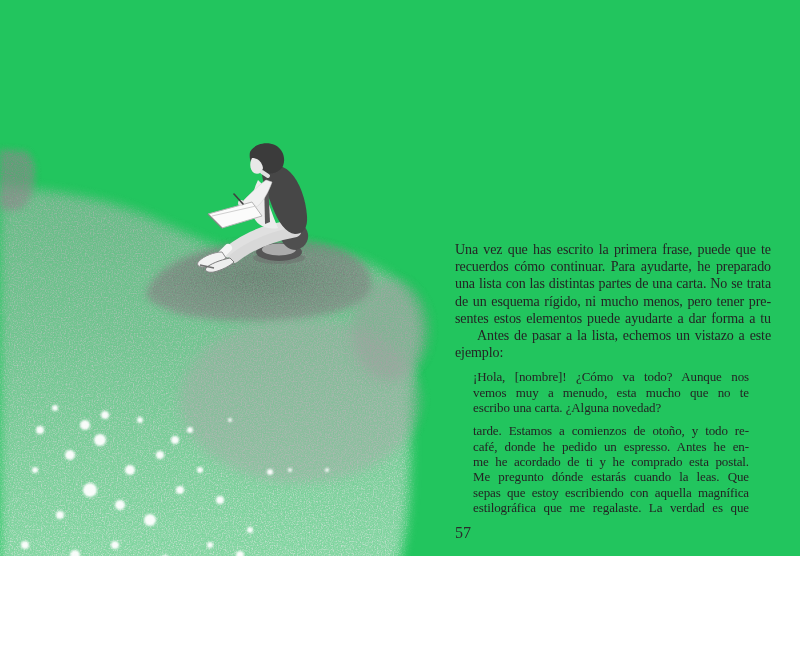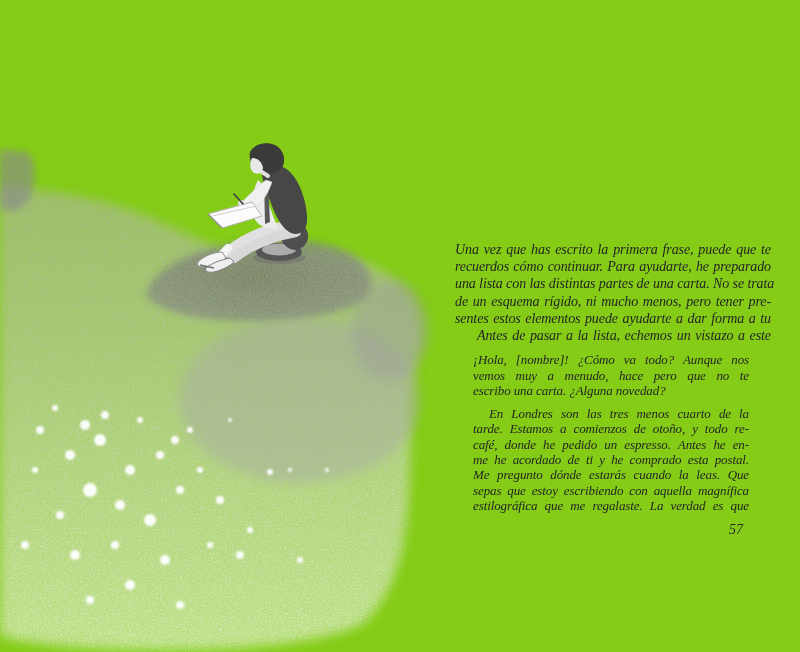--- a/index.html
+++ b/index.html
@@ -1,42 +1,41 @@
 <!DOCTYPE html>
 <html><head>
 <meta charset="utf-8">
 <style>
   html,body { margin:0; padding:0; }
   .canvas {
-    position:relative; width:800px; height:652px;
-    background:#84cc16; overflow:hidden;
+    position:relative; width:800px; height:556px;
+    background:#22c55e; overflow:hidden;
     font-family:"Liberation Serif","DejaVu Serif",serif;
-    font-style:italic;
   }
   .illus { position:absolute; left:0; top:0; }
   .text-col {
     position:absolute; left:455px; top:241px; width:316px;
     color:#242424;
   }
   .body-line {
     font-size:14px; line-height:17.2px; letter-spacing:-0.1px;
     white-space:nowrap;
   }
   .quote-line {
     font-size:13px; line-height:15.3px; letter-spacing:-0.1px;
     white-space:nowrap;
   }
   .jline { text-align:justify; text-align-last:justify; }
   .lline { text-align:justify; text-align-last:left; }
   .para.body .ind { padding-left:22px; }
   .para.quote { margin:8px 22px 0 18px; }
   .para.quote .ind { padding-left:16px; }
   .folio {
-    margin-top:9px; text-align:right; padding-right:28px;
-    font-size:14px; color:#2b2b2b;
+    margin-top:9px; padding-right:28px;
+    font-size:16px; color:#2b2b2b;
   }
 </style>
 </head>
 <body>
 
 <div class="canvas">
 
   <svg class="illus" width="440" height="652" viewBox="0 0 440 652" aria-hidden="true">
     <defs>
       <linearGradient id="fieldGrad" x1="0" y1="0" x2="0" y2="1">
@@ -199,28 +198,28 @@
   <div class="text-col">
     <div class="para body">
         <div class="body-line jline">Una vez que has escrito la primera frase, puede que te</div>
         <div class="body-line jline">recuerdos cómo continuar. Para ayudarte, he preparado</div>
         <div class="body-line jline">una lista con las distintas partes de una carta. No se trata</div>
         <div class="body-line jline">de un esquema rígido, ni mucho menos, pero tener pre-</div>
         <div class="body-line jline">sentes estos elementos puede ayudarte a dar forma a tu</div>
       </div>
     <div class="para body">
         <div class="body-line jline ind">Antes de pasar a la lista, echemos un vistazo a este</div>
+        <div class="body-line lline">ejemplo:</div>
       </div>
     <div class="para quote">
         <div class="quote-line jline">¡Hola, [nombre]! ¿Cómo va todo? Aunque nos</div>
-        <div class="quote-line jline">vemos muy a menudo, hace pero que no te</div>
+        <div class="quote-line jline">vemos muy a menudo, esta mucho que no te</div>
         <div class="quote-line lline">escribo una carta. ¿Alguna novedad?</div>
       </div>
     <div class="para quote">
-        <div class="quote-line jline ind">En Londres son las tres menos cuarto de la</div>
         <div class="quote-line jline">tarde. Estamos a comienzos de otoño, y todo re-</div>
         <div class="quote-line jline">café, donde he pedido un espresso. Antes he en-</div>
         <div class="quote-line jline">me he acordado de ti y he comprado esta postal.</div>
         <div class="quote-line jline">Me pregunto dónde estarás cuando la leas. Que</div>
         <div class="quote-line jline">sepas que estoy escribiendo con aquella magnífica</div>
         <div class="quote-line jline">estilográfica que me regalaste. La verdad es que</div>
       </div>
     <div class="folio">57</div>
   </div>
 

